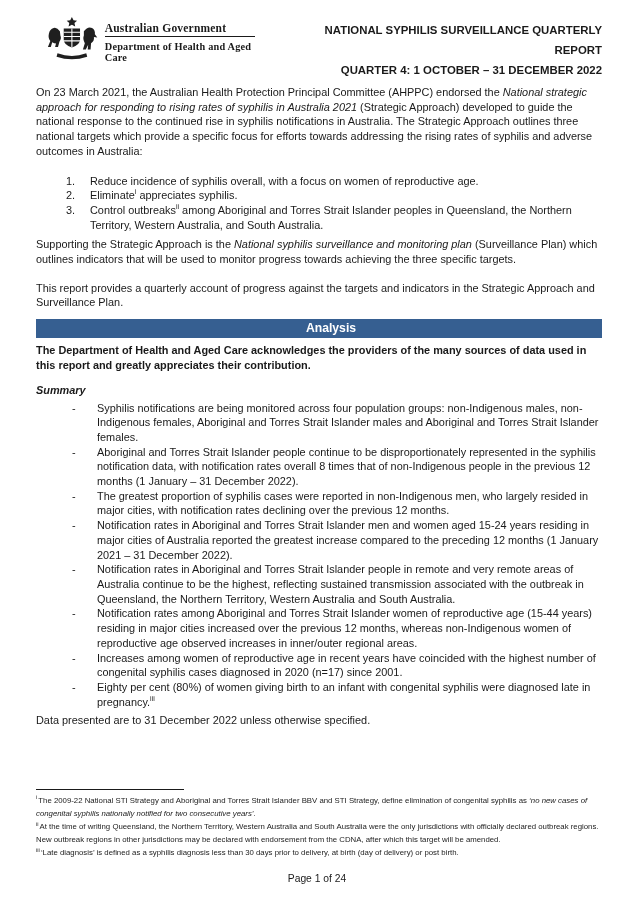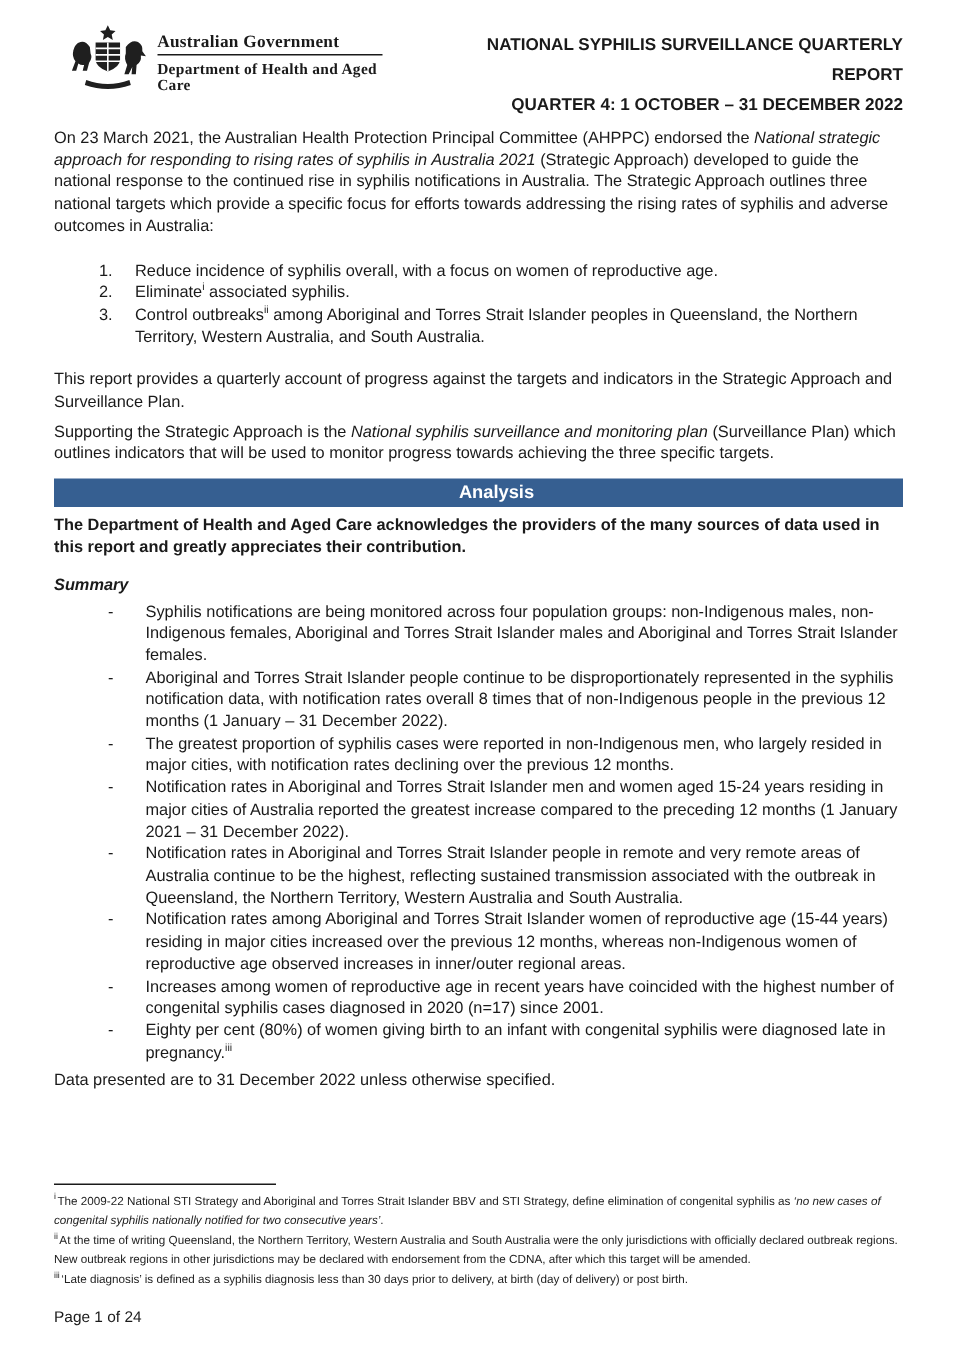--- a/index.html
+++ b/index.html
@@ -55,21 +55,21 @@
   ul.dashlist li { position: relative; padding-left: 61px; }
   ul.dashlist .marker { position: absolute; left: 36px; }
 
   .summary-h { font-weight: bold; font-style: italic; font-size: 10.9px; margin: 11px 0 0; }
 
   
   .foot-area { position: absolute; left: 36px; right: 36px; top: 789px; }
   .fn-sep { width: 148px; border-bottom: 1px solid #1a1a1a; margin-bottom: 5px; }
   .fn { font-size: 7.8px; line-height: 12.6px; color: #222222; margin: 0 0 1px; }
   .fn sup { font-size: 5.8px; margin-right: 1px; }
-  .page-num { position: absolute; left: 0; right: 4px; top: 84px; font-size: 10.3px; color: #1a1a1a; }
+  .page-num { position: absolute; left: 0; right: 4px; top: 84px; text-align: center; font-size: 10.3px; color: #1a1a1a; }
 </style>
 </head>
 <body>
 
 <div class="page">
 
   <div class="hdr">
     <div class="brand">
       <svg class="arms" width="52" height="46" viewBox="0 0 108 92">
         <g fill="#1f1f1f">
@@ -93,27 +93,27 @@
       <div>NATIONAL SYPHILIS SURVEILLANCE QUARTERLY REPORT</div>
       <div>QUARTER 4: 1 OCTOBER – 31 DECEMBER 2022</div>
     </div>
   </div>
 
 
   <p class="bp"><span>On 23 March 2021, the Australian Health Protection Principal Committee (AHPPC) endorsed the </span><span class="it">National strategic approach for responding to rising rates of syphilis in Australia 2021</span><span> (Strategic Approach) developed to guide the national response to the continued rise in syphilis notifications in Australia.  The Strategic Approach outlines three national targets which provide a specific focus for efforts towards addressing the rising rates of syphilis and adverse outcomes in Australia:</span></p>
 
   <ol class="numlist">
     <li><span class="num">1.</span><span>Reduce incidence of syphilis overall, with a focus on women of reproductive age.</span><sup></sup><span></span></li>
-    <li><span class="num">2.</span><span>Eliminate</span><sup>i</sup><span> associated syphilis.</span></li>
+    <li><span class="num">2.</span><span>Eliminate</span><sup>i</sup><span> appreciates syphilis.</span></li>
     <li><span class="num">3.</span><span>Control outbreaks</span><sup>ii</sup><span> among Aboriginal and Torres Strait Islander peoples in Queensland, the Northern Territory, Western Australia, and South Australia.</span></li>
   </ol>
 
+  <p class="bp"><span>Supporting the Strategic Approach is the </span><span class="it">National syphilis surveillance and monitoring plan</span><span> (Surveillance Plan) which outlines indicators that will be used to monitor progress towards achieving the three specific targets.</span></p>
+
   <p class="bp sp">This report provides a quarterly account of progress against the targets and indicators in the Strategic Approach and Surveillance Plan.</p>
-
-  <p class="bp"><span>Supporting the Strategic Approach is the </span><span class="it">National syphilis surveillance and monitoring plan</span><span> (Surveillance Plan) which outlines indicators that will be used to monitor progress towards achieving the three specific targets.</span></p>
 
   <div class="banner analysis" style="background: rgb(54, 95, 145); color: rgb(255, 255, 255); padding-left: 24px;">
     <span>Analysis</span>
   </div>
 
   <p class="bp bold">The Department of Health and Aged Care acknowledges the providers of the many sources of data used in this report and greatly appreciates their contribution.</p>
 
   <p class="summary-h">Summary</p>
 
   <ul class="dashlist">

